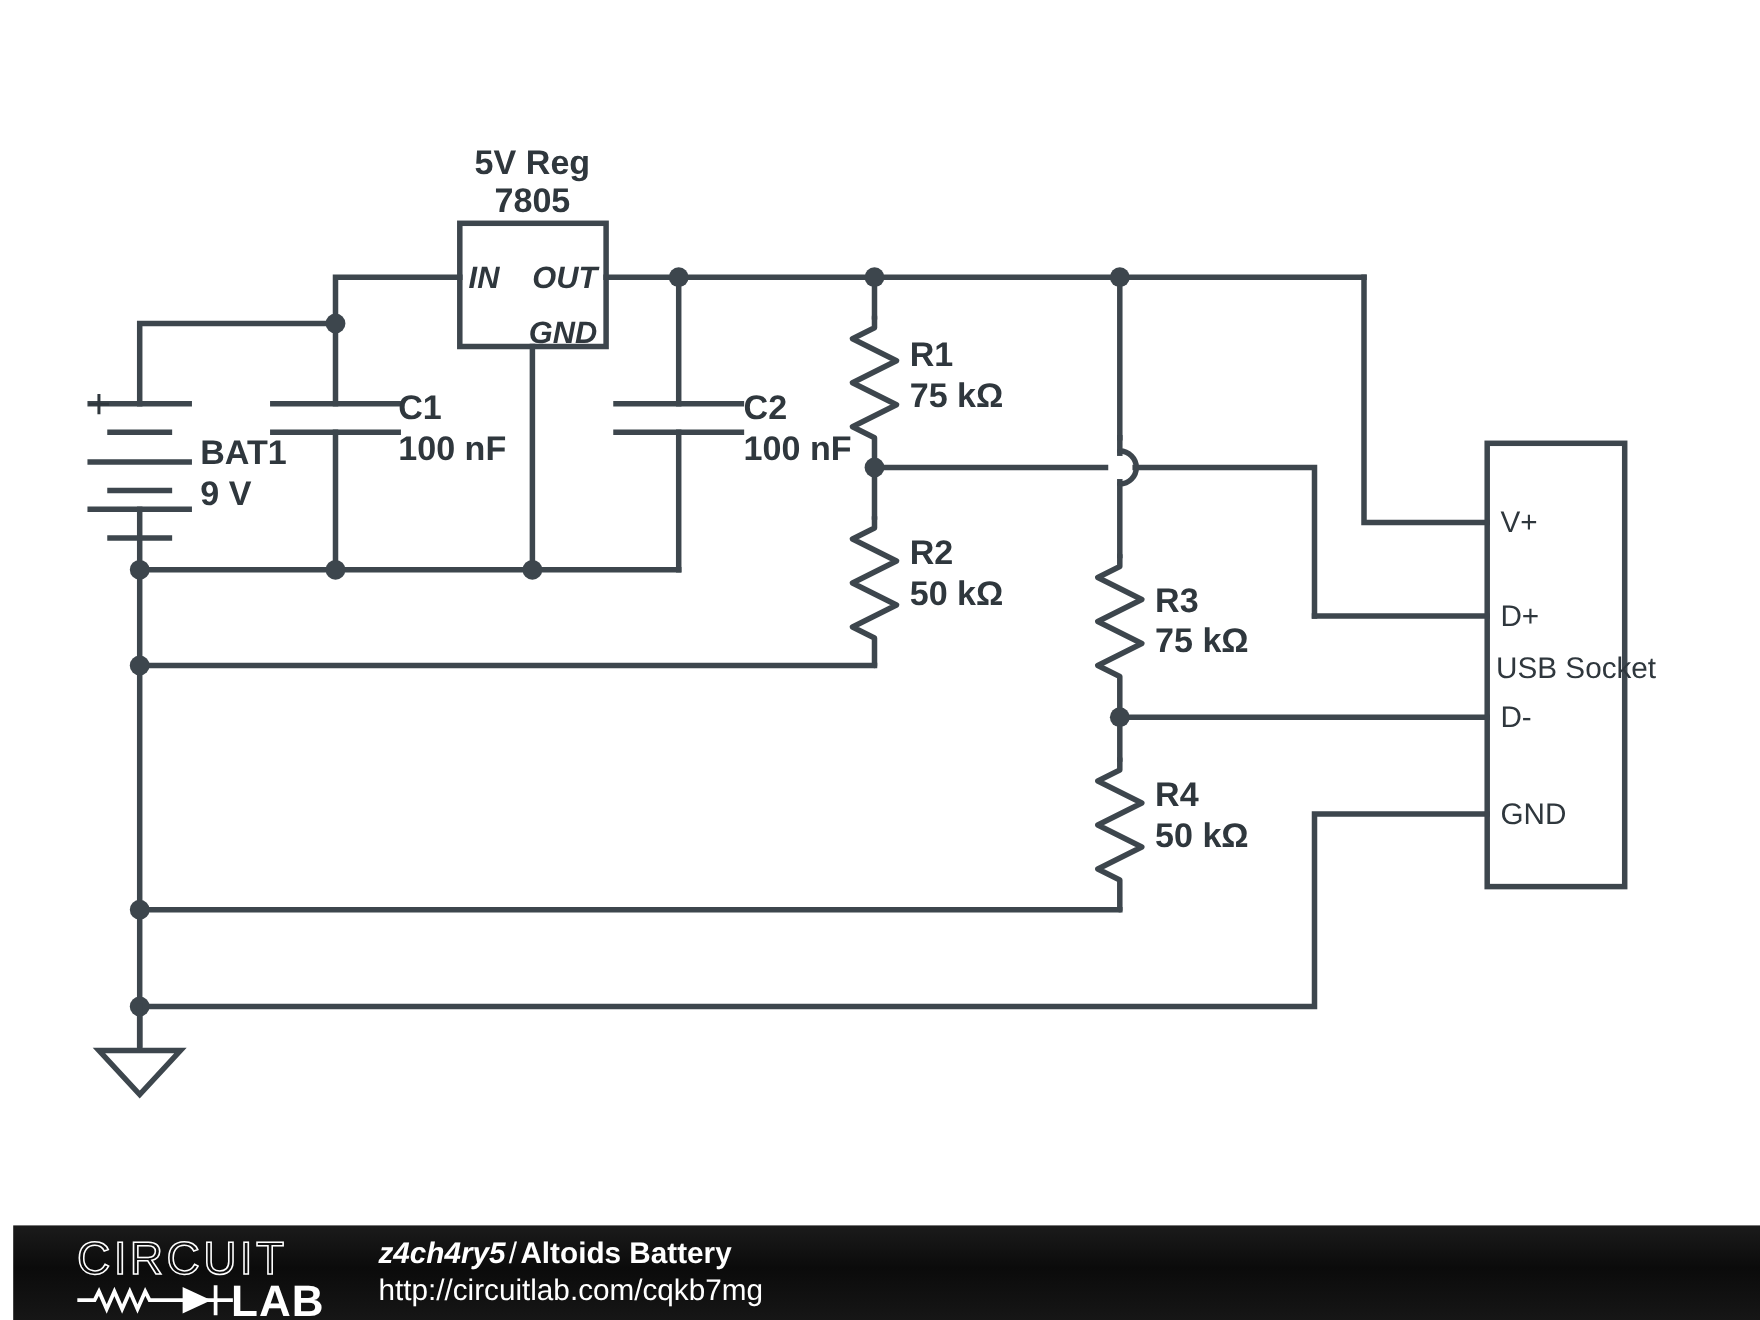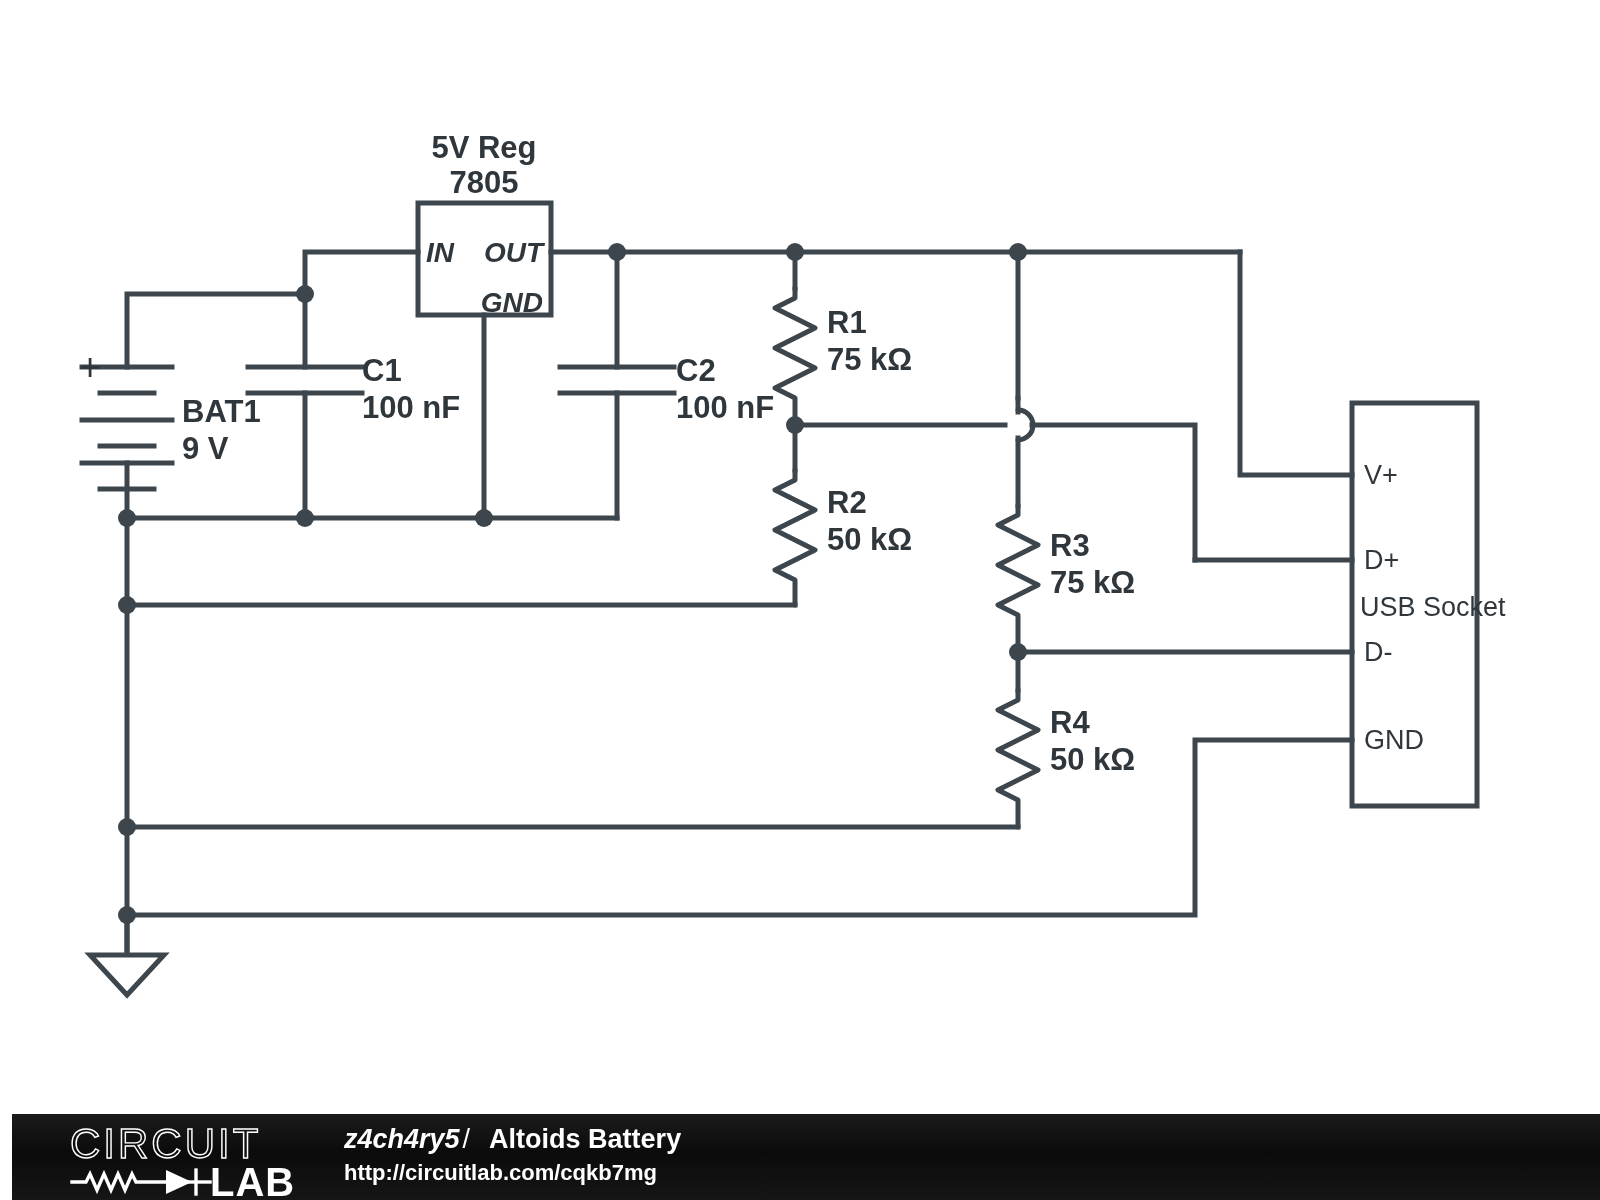--- a/index.html
+++ b/index.html
@@ -28,22 +28,22 @@
   #footer{
     position:absolute;left:12px;bottom:0;width:1600px;height:86px;
     background:linear-gradient(180deg,#1b1b1b 0%,#0b0b0b 45%,#161616 100%);
     overflow:hidden;
   }
   #footer-logo{position:absolute;left:58px;top:6px;width:240px;height:78px;}
   #footer-text{position:absolute;left:332px;top:8px;color:#ffffff;}
   #fline1{font-size:27px;line-height:34px;white-space:nowrap;}
   #fline1 .user{font-style:italic;font-weight:bold;}
   #fline1 .sep{font-weight:normal;padding:0 3px;}
-  #fline1 .proj{font-weight:bold;margin-left:16px;}
-  #fline2{font-size:22px;line-height:34px;white-space:nowrap;font-weight:bold;}
+  #fline1 .proj{font-weight:bold;}
+  #fline2{font-size:27px;line-height:34px;white-space:nowrap;font-weight:normal;}
 </style>
 </head>
 <body>
 
 <div id="stage">
 
   <svg id="schematic" viewBox="0 0 1600 1200" xmlns="http://www.w3.org/2000/svg">
 
     <path class="wire" d="M127,367 L127,294 L305,294"></path>
 

